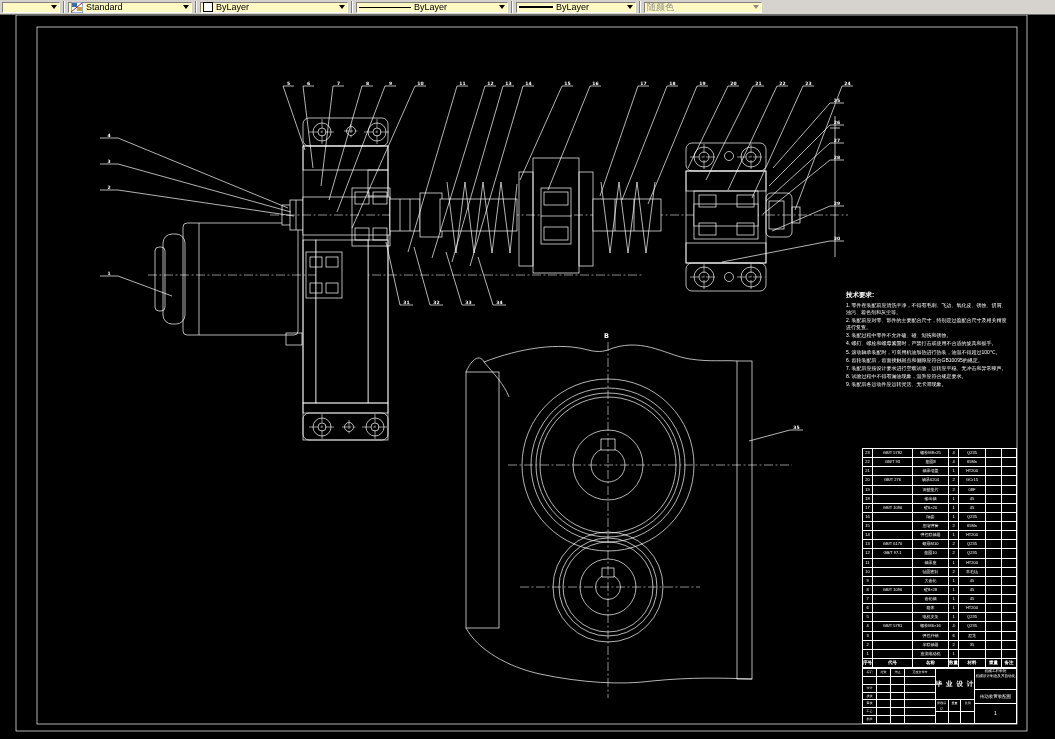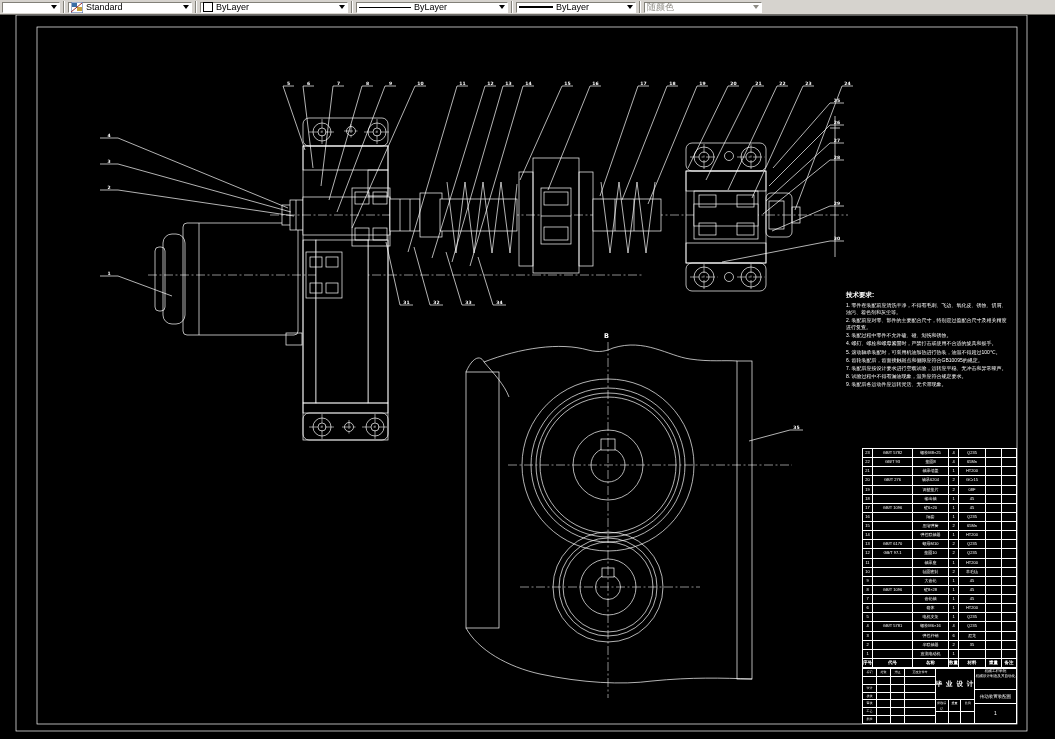--- a/index.html
+++ b/index.html
@@ -1,20 +1,20 @@
 <!DOCTYPE html>
 <html><head>
 <meta charset="utf-8">
 <style>
   html,body{margin:0;padding:0;width:1055px;height:739px;overflow:hidden;background:#000;
             font-family:"Liberation Sans","DejaVu Sans",sans-serif;}
   
   .toolbar{position:absolute;top:0;left:0;width:1055px;height:14px;background:#d6d3ce;
            display:flex;align-items:center;z-index:10;border-bottom:1px solid #6f6d68;font-size:9px;color:#000;}
-  .combo{height:11px;background:#ffffff;border:1px solid;border-color:#828078 #fff #fff #828078;
+  .combo{height:11px;background:#fef9c3;border:1px solid;border-color:#828078 #fff #fff #828078;
          display:flex;align-items:center;padding:0 2px;gap:3px;box-sizing:border-box;}
   .combo .lbl{white-space:nowrap;overflow:hidden;}
   .tri{width:0;height:0;border-left:3px solid transparent;border-right:3px solid transparent;
        border-top:4px solid #000;margin-left:auto;flex:none;}
   .disabled{color:#8e8c85;}
   .disabled .tri{border-top-color:#8e8c85;}
   .sep{width:0;height:12px;border-left:1px solid #828078;border-right:1px solid #fff;margin:0 3px;flex:none;}
   .swatch{width:8px;height:8px;background:#fff;border:1px solid #000;flex:none;}
   .ltline{width:52px;height:1px;background:#000;flex:none;}
   .lwline{width:34px;height:2px;background:#000;flex:none;}

